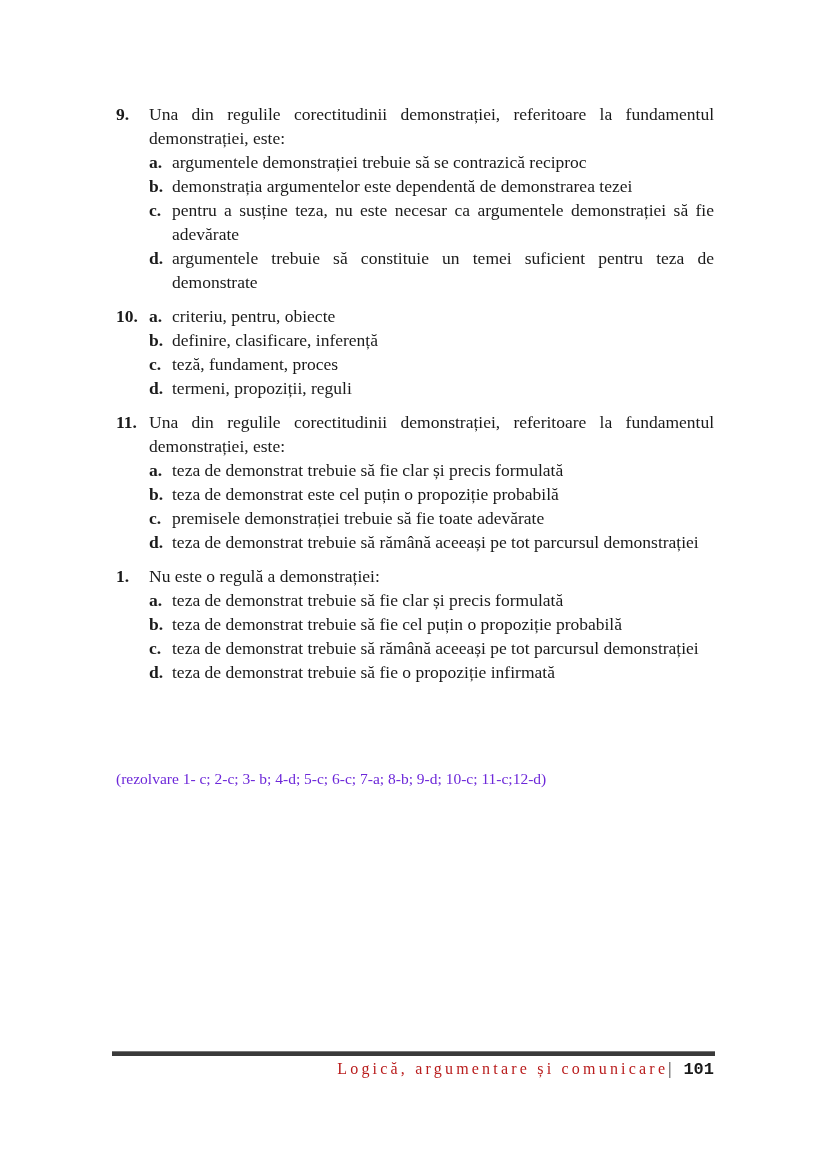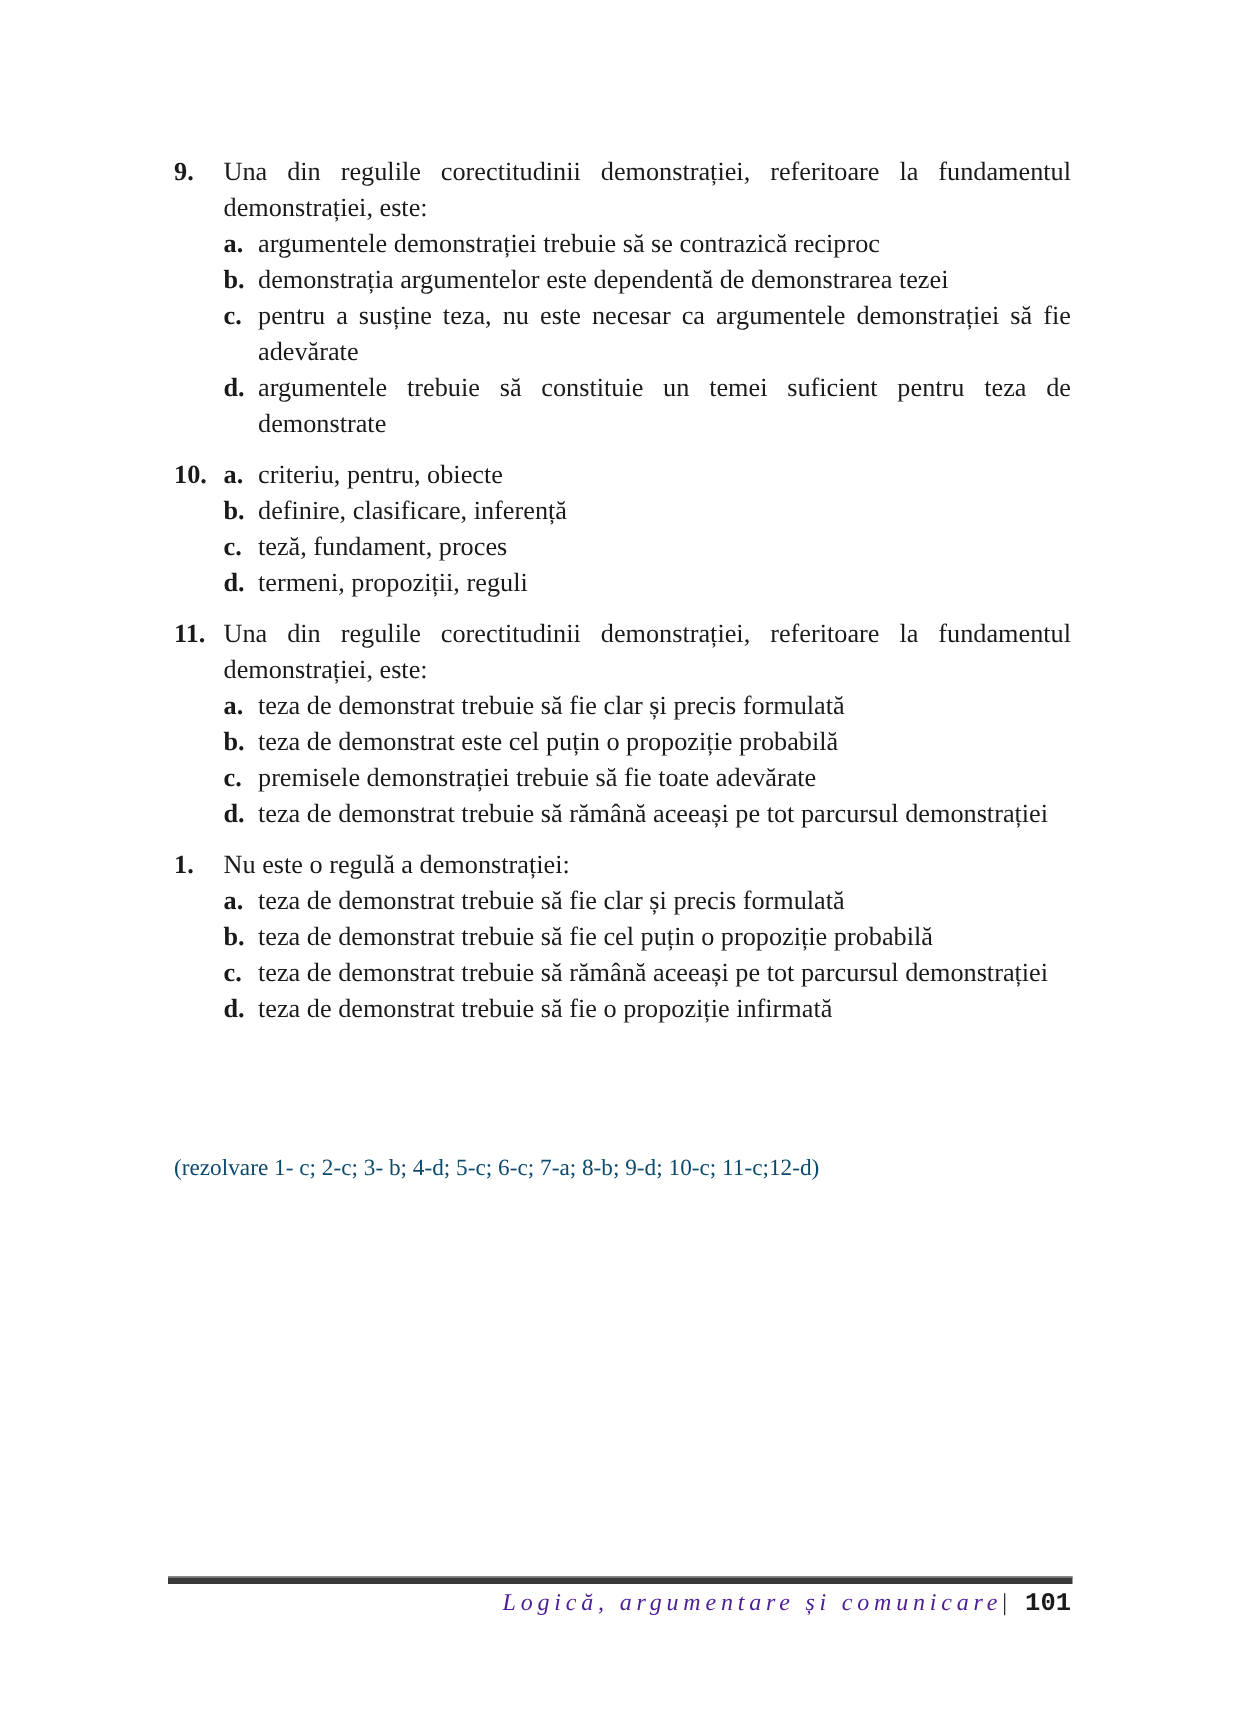--- a/index.html
+++ b/index.html
@@ -57,43 +57,42 @@
       left: 33px;
       top: 0;
       font-weight: bold;
     }
     .answers {
       position: absolute;
       left: 116px;
       top: 768px;
       font-size: 15.5px;
       line-height: 22px;
-      color: #0c4a6e;
+      color: #6d28d9;
     }
     .footer-rule {
       position: absolute;
       left: 112px;
       top: 1051px;
       width: 603px;
       height: 4px;
       background: #3a3a3a;
       border-top: 1px solid #777;
     }
     .footer {
       position: absolute;
       right: 114px;
       top: 1058px;
       font-size: 16px;
       line-height: 22px;
       white-space: nowrap;
     }
     .footer-title {
-      font-style: italic;
       letter-spacing: 3.2px;
-      color: #4c1d95;
+      color: #b91c1c;
       text-align: right;
     }
     .footer-sep {
       margin: 0 8px 0 0;
       color: #1a1a1a;
     }
     .footer-page {
       font-weight: bold;
       font-size: 17px;
       font-family: Liberation Mono, monospace;

